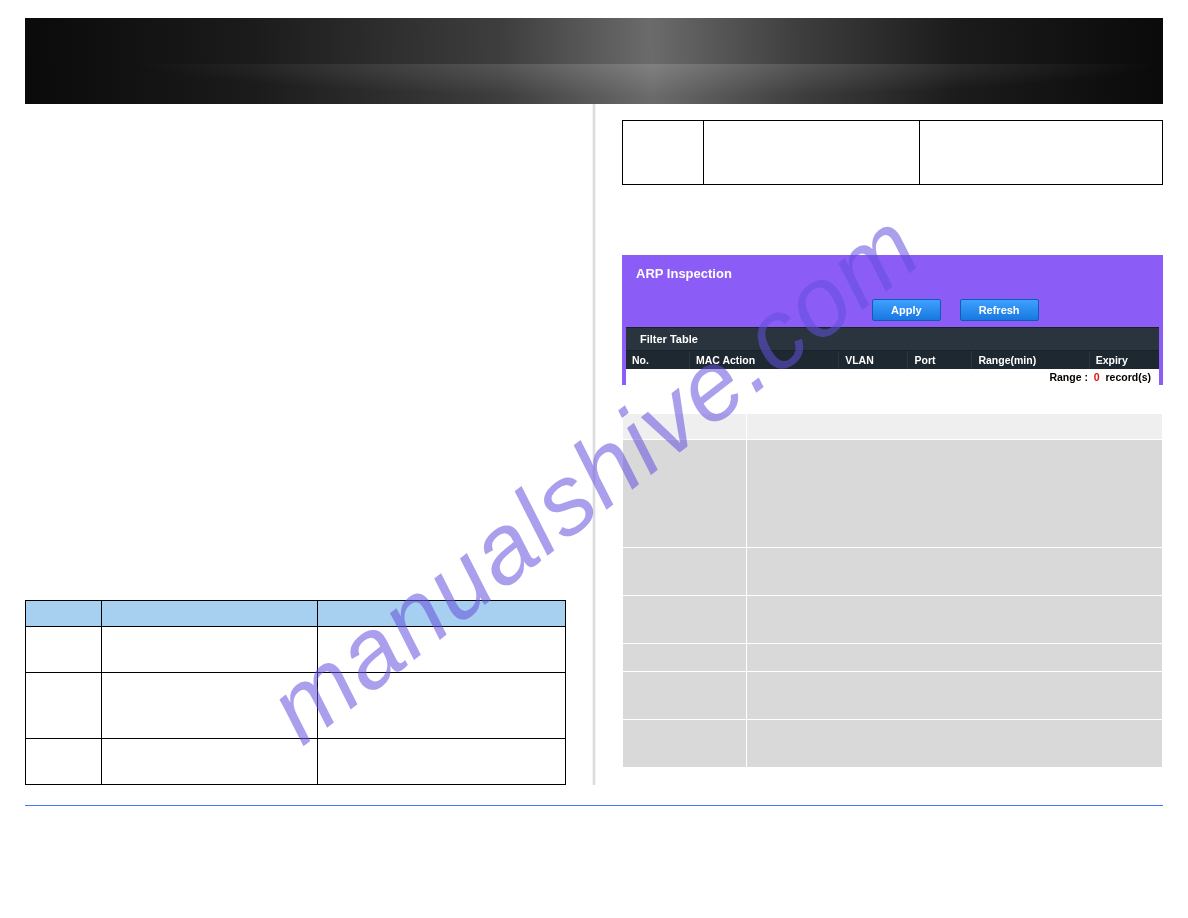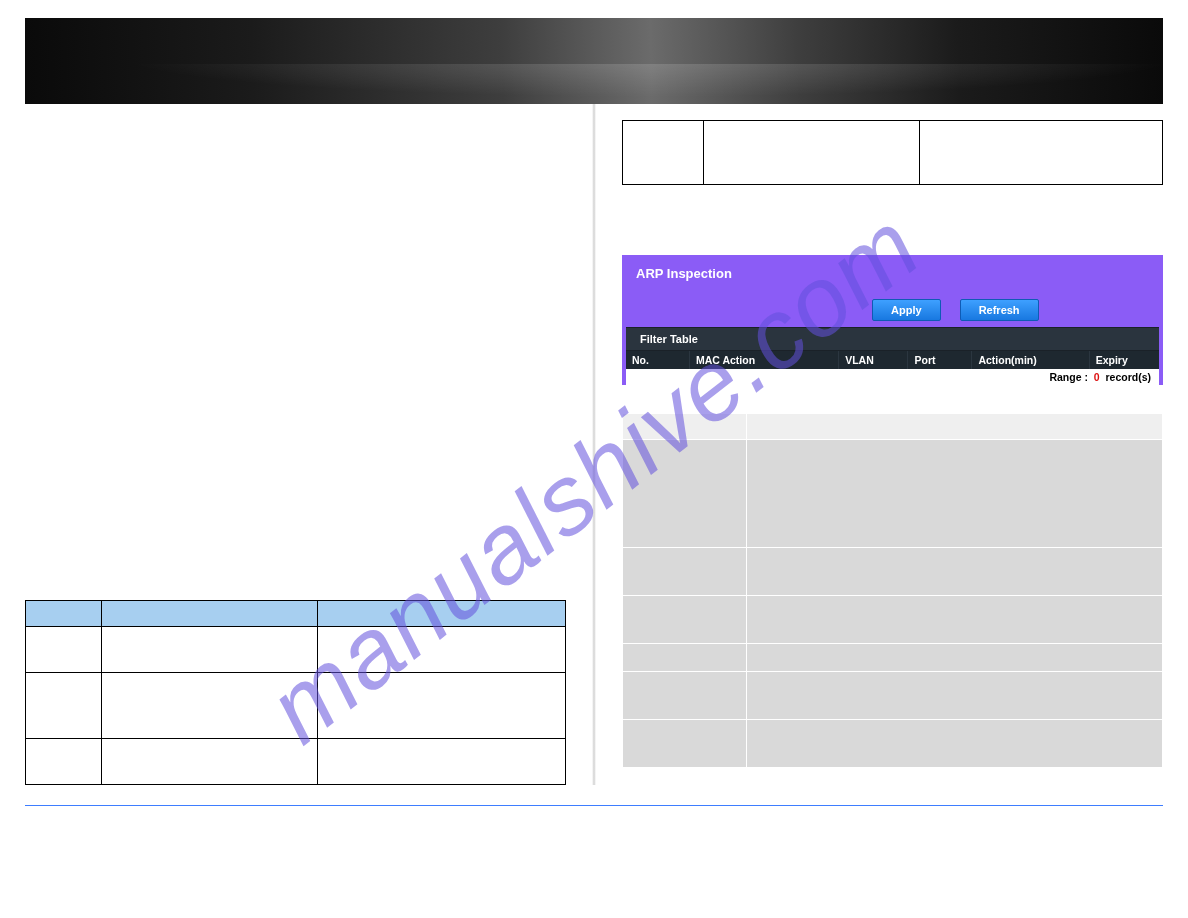--- a/index.html
+++ b/index.html
@@ -229,21 +229,21 @@
             <span class="btn">Apply</span>
             <span class="btn">Refresh</span>
           </div>
         </div>
         <div class="section-bar">Filter Table</div>
         <div class="grid-header">
           <div class="gcol-no">No.</div>
           <div class="gcol-mac">MAC Action</div>
           <div class="gcol-vlan">VLAN</div>
           <div class="gcol-port">Port</div>
-          <div class="gcol-exp">Action(min)</div>
+          <div class="gcol-exp">Range(min)</div>
           <div class="gcol-act">Expiry</div>
         </div>
         <div class="grid-total">
           <span>Range :</span>&nbsp;
           <span class="red">0</span>&nbsp;
           <span>record(s)</span>
         </div>
       </div>
 
       <table class="desc-table">

